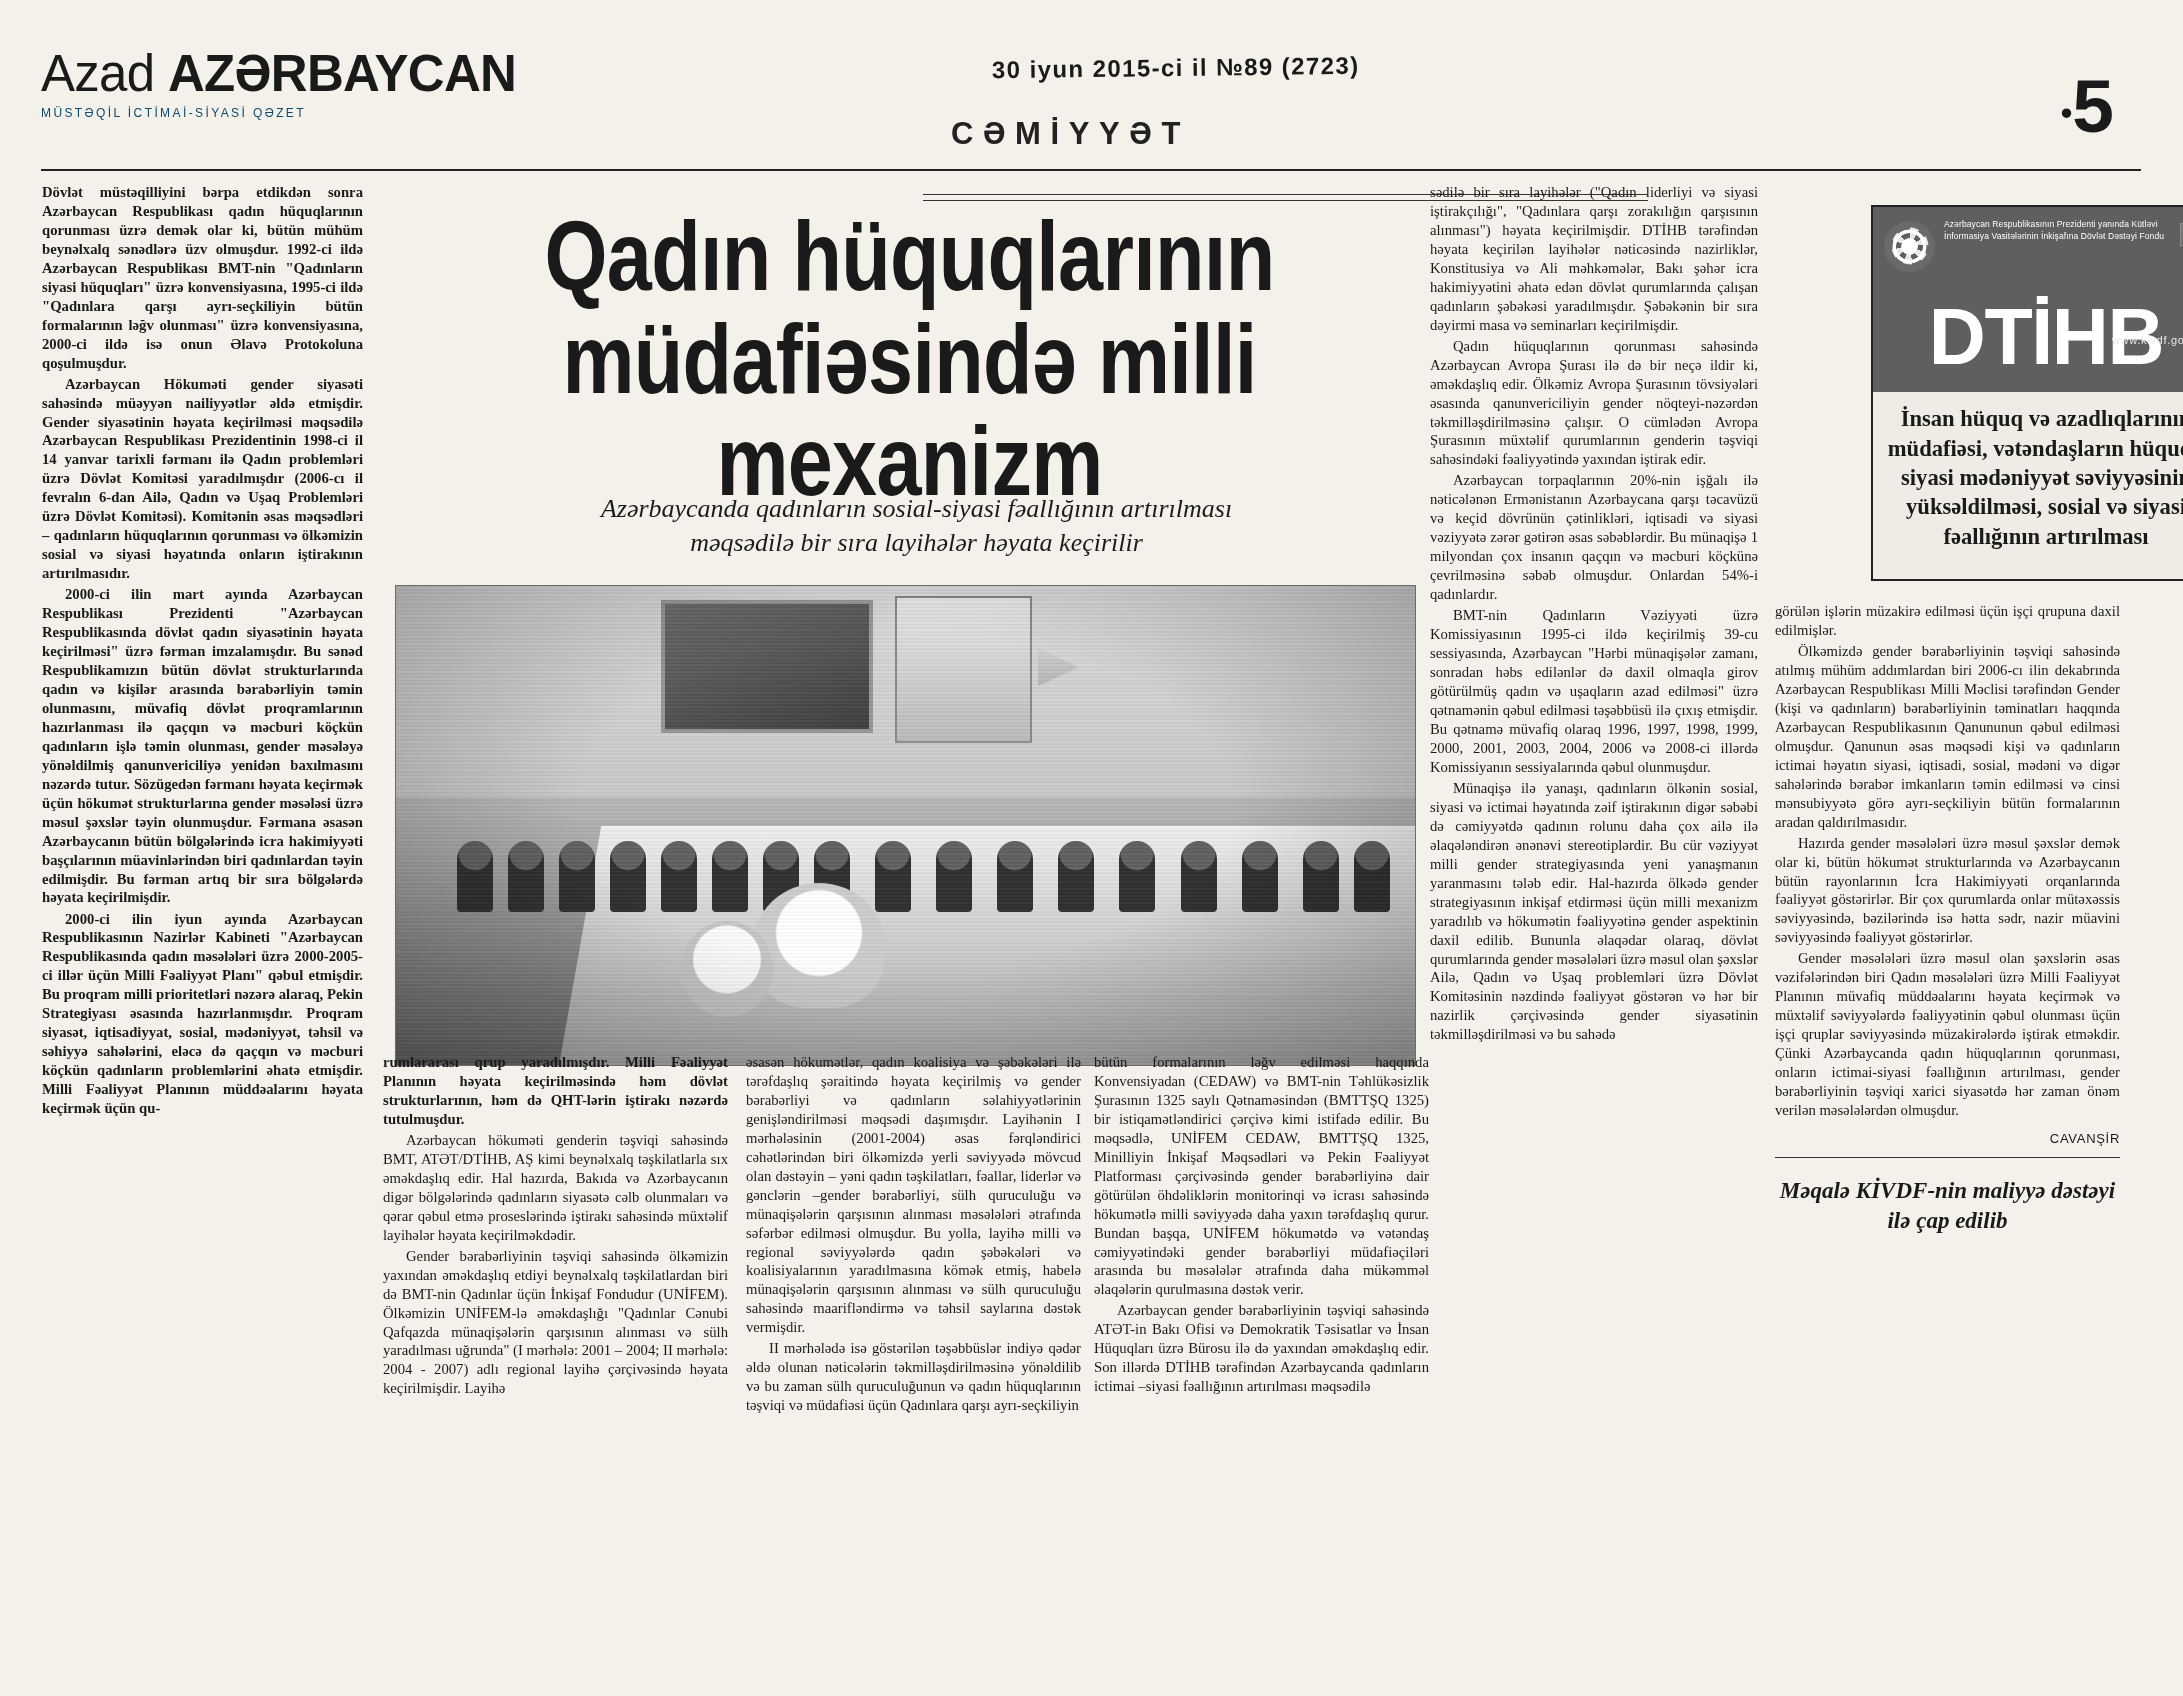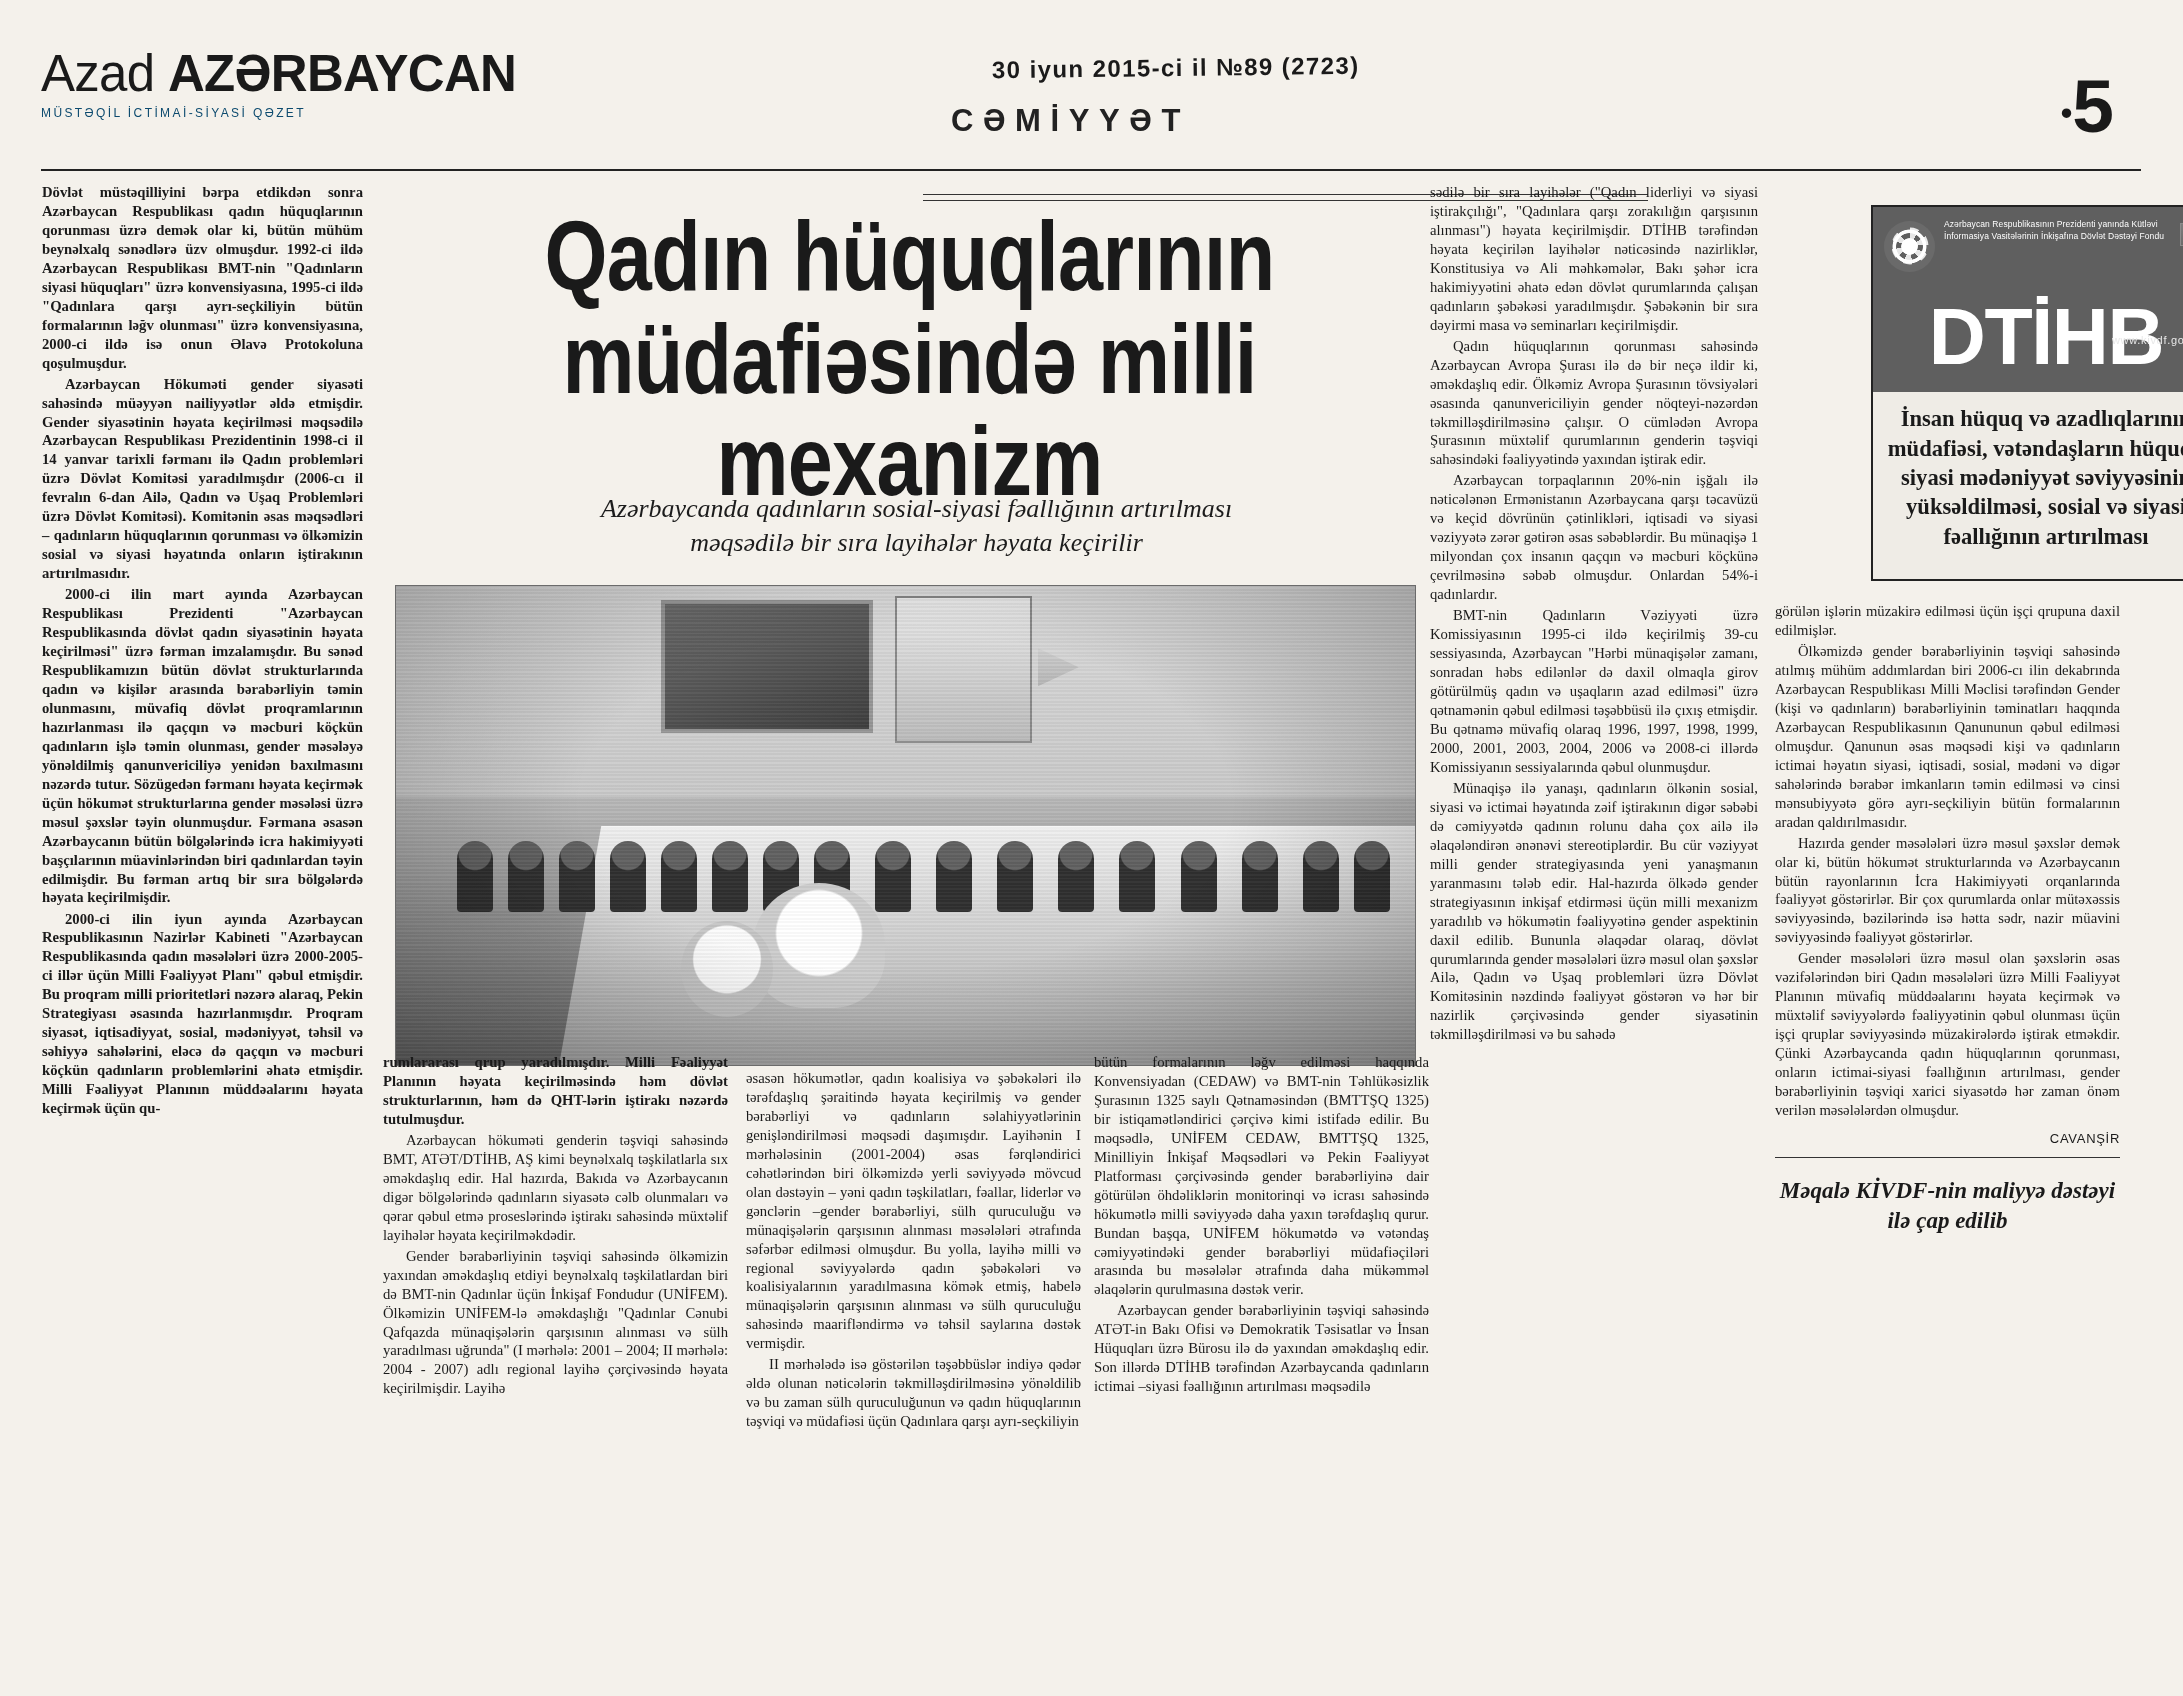--- a/index.html
+++ b/index.html
@@ -31,21 +31,21 @@
     font-size:12px; letter-spacing:2.4px; margin-top:6.8px;
     color:#0c4a6e;
   }
   .issue-line {
     position:absolute; left:951px; top:5.5px;
     font-family:"Liberation Sans", sans-serif;
     font-size:24px; letter-spacing:1.4px; font-weight:bold;
     transform:rotate(-0.7deg);
   }
   .section-word {
-    position:absolute; left:910px; top:55px;
+    position:absolute; left:910px; top:68px;
     font-family:"Liberation Sans", sans-serif;
     font-size:31px; letter-spacing:9.6px; font-weight:bold;
     color:#222;
   }
   .page-num {
     position:absolute; right:27px; top:20.5px;
     font-family:"Liberation Sans", sans-serif;
     font-size:75px; font-weight:bold; line-height:1;
   }
   .page-num .dot { font-size:33px; vertical-align:middle; }
@@ -69,21 +69,21 @@
     line-height:1.29;
     text-align:justify;
     hyphens:auto;
   }
   .col p { margin:0 0 2.1px 0; text-indent:23px; }
   .col p.nb { text-indent:0; }
   .b { font-weight:bold; }
 
   #col1 { left:42px;  top:183px; width:321px; }
   #col2 { left:383px; top:1053px; width:345px; }
-  #col3 { left:746px; top:1053px; width:335px;margin-top:16px; }
+  #col3 { left:746px; top:1053px; width:335px; }
   #col4 { left:1094px; top:1053px; width:335px; }
   #col5 { left:1430px; top:183px; width:328px; }
   #col6 { left:1775px; top:602px; width:345px; }
 
   .col1-bold p { font-weight:bold; }
 
   
   .headline {
     position:absolute; left:410px; top:205px; width:999px;
     font-family:"Liberation Sans", sans-serif;

